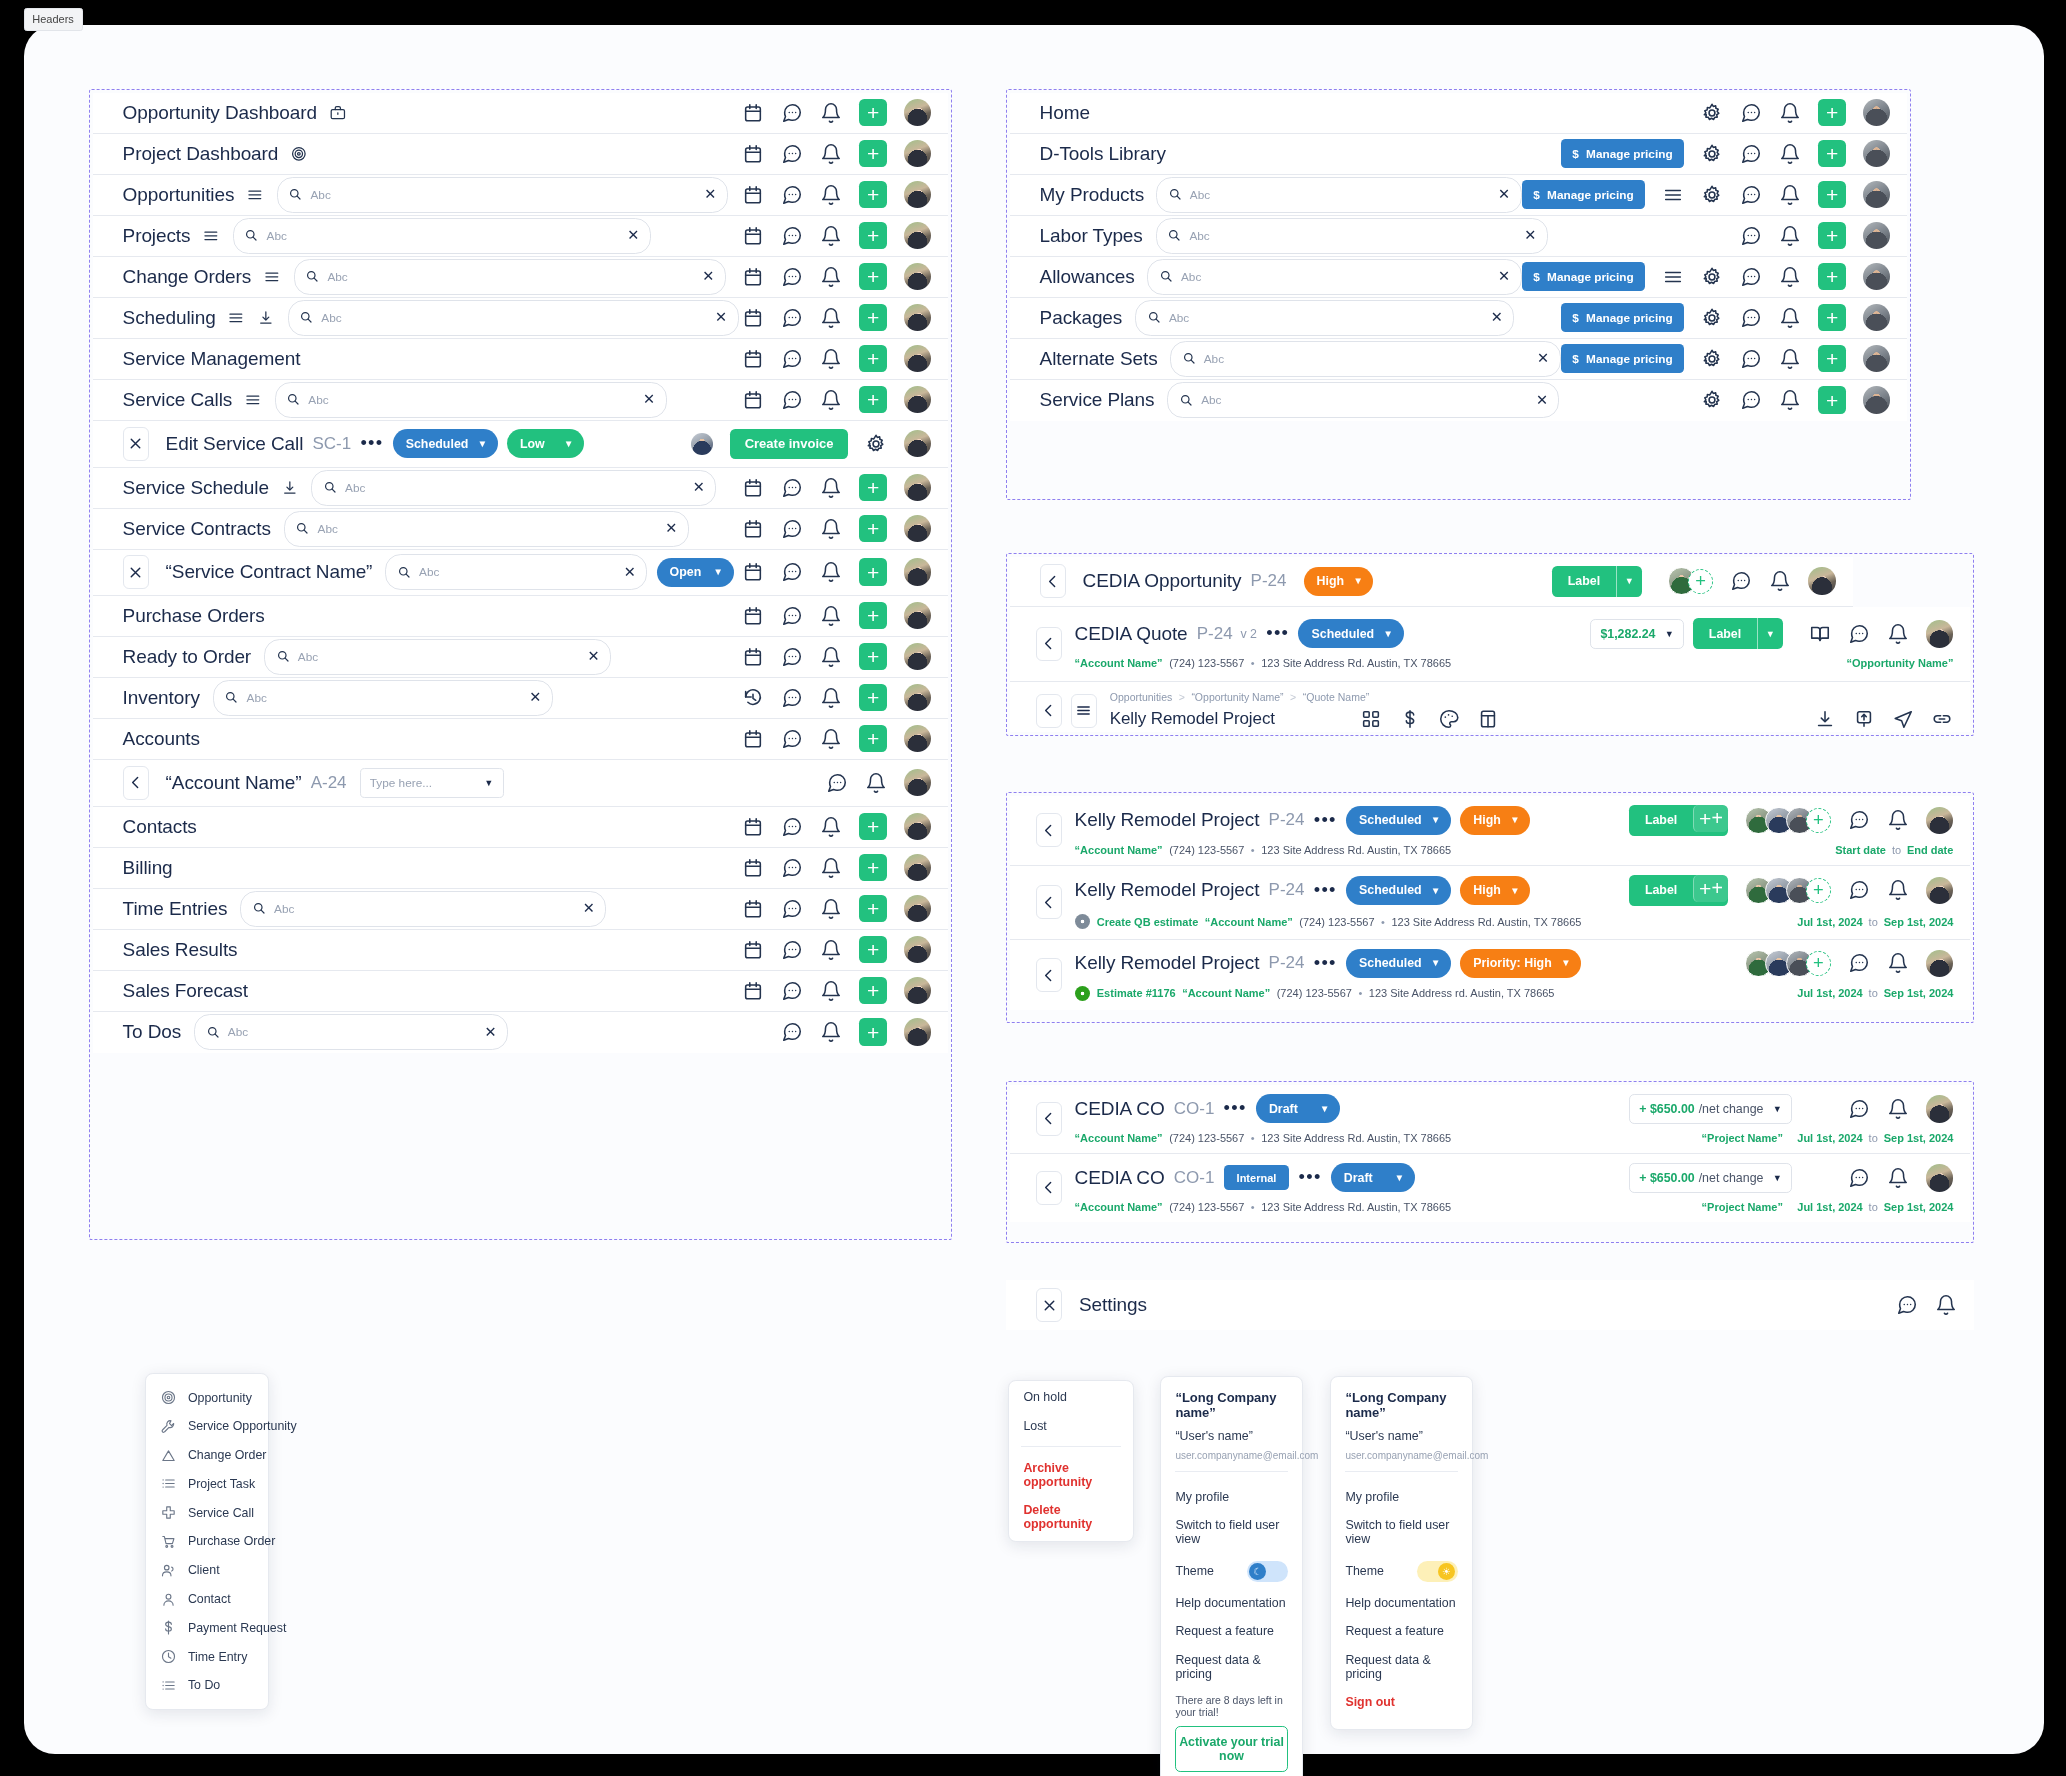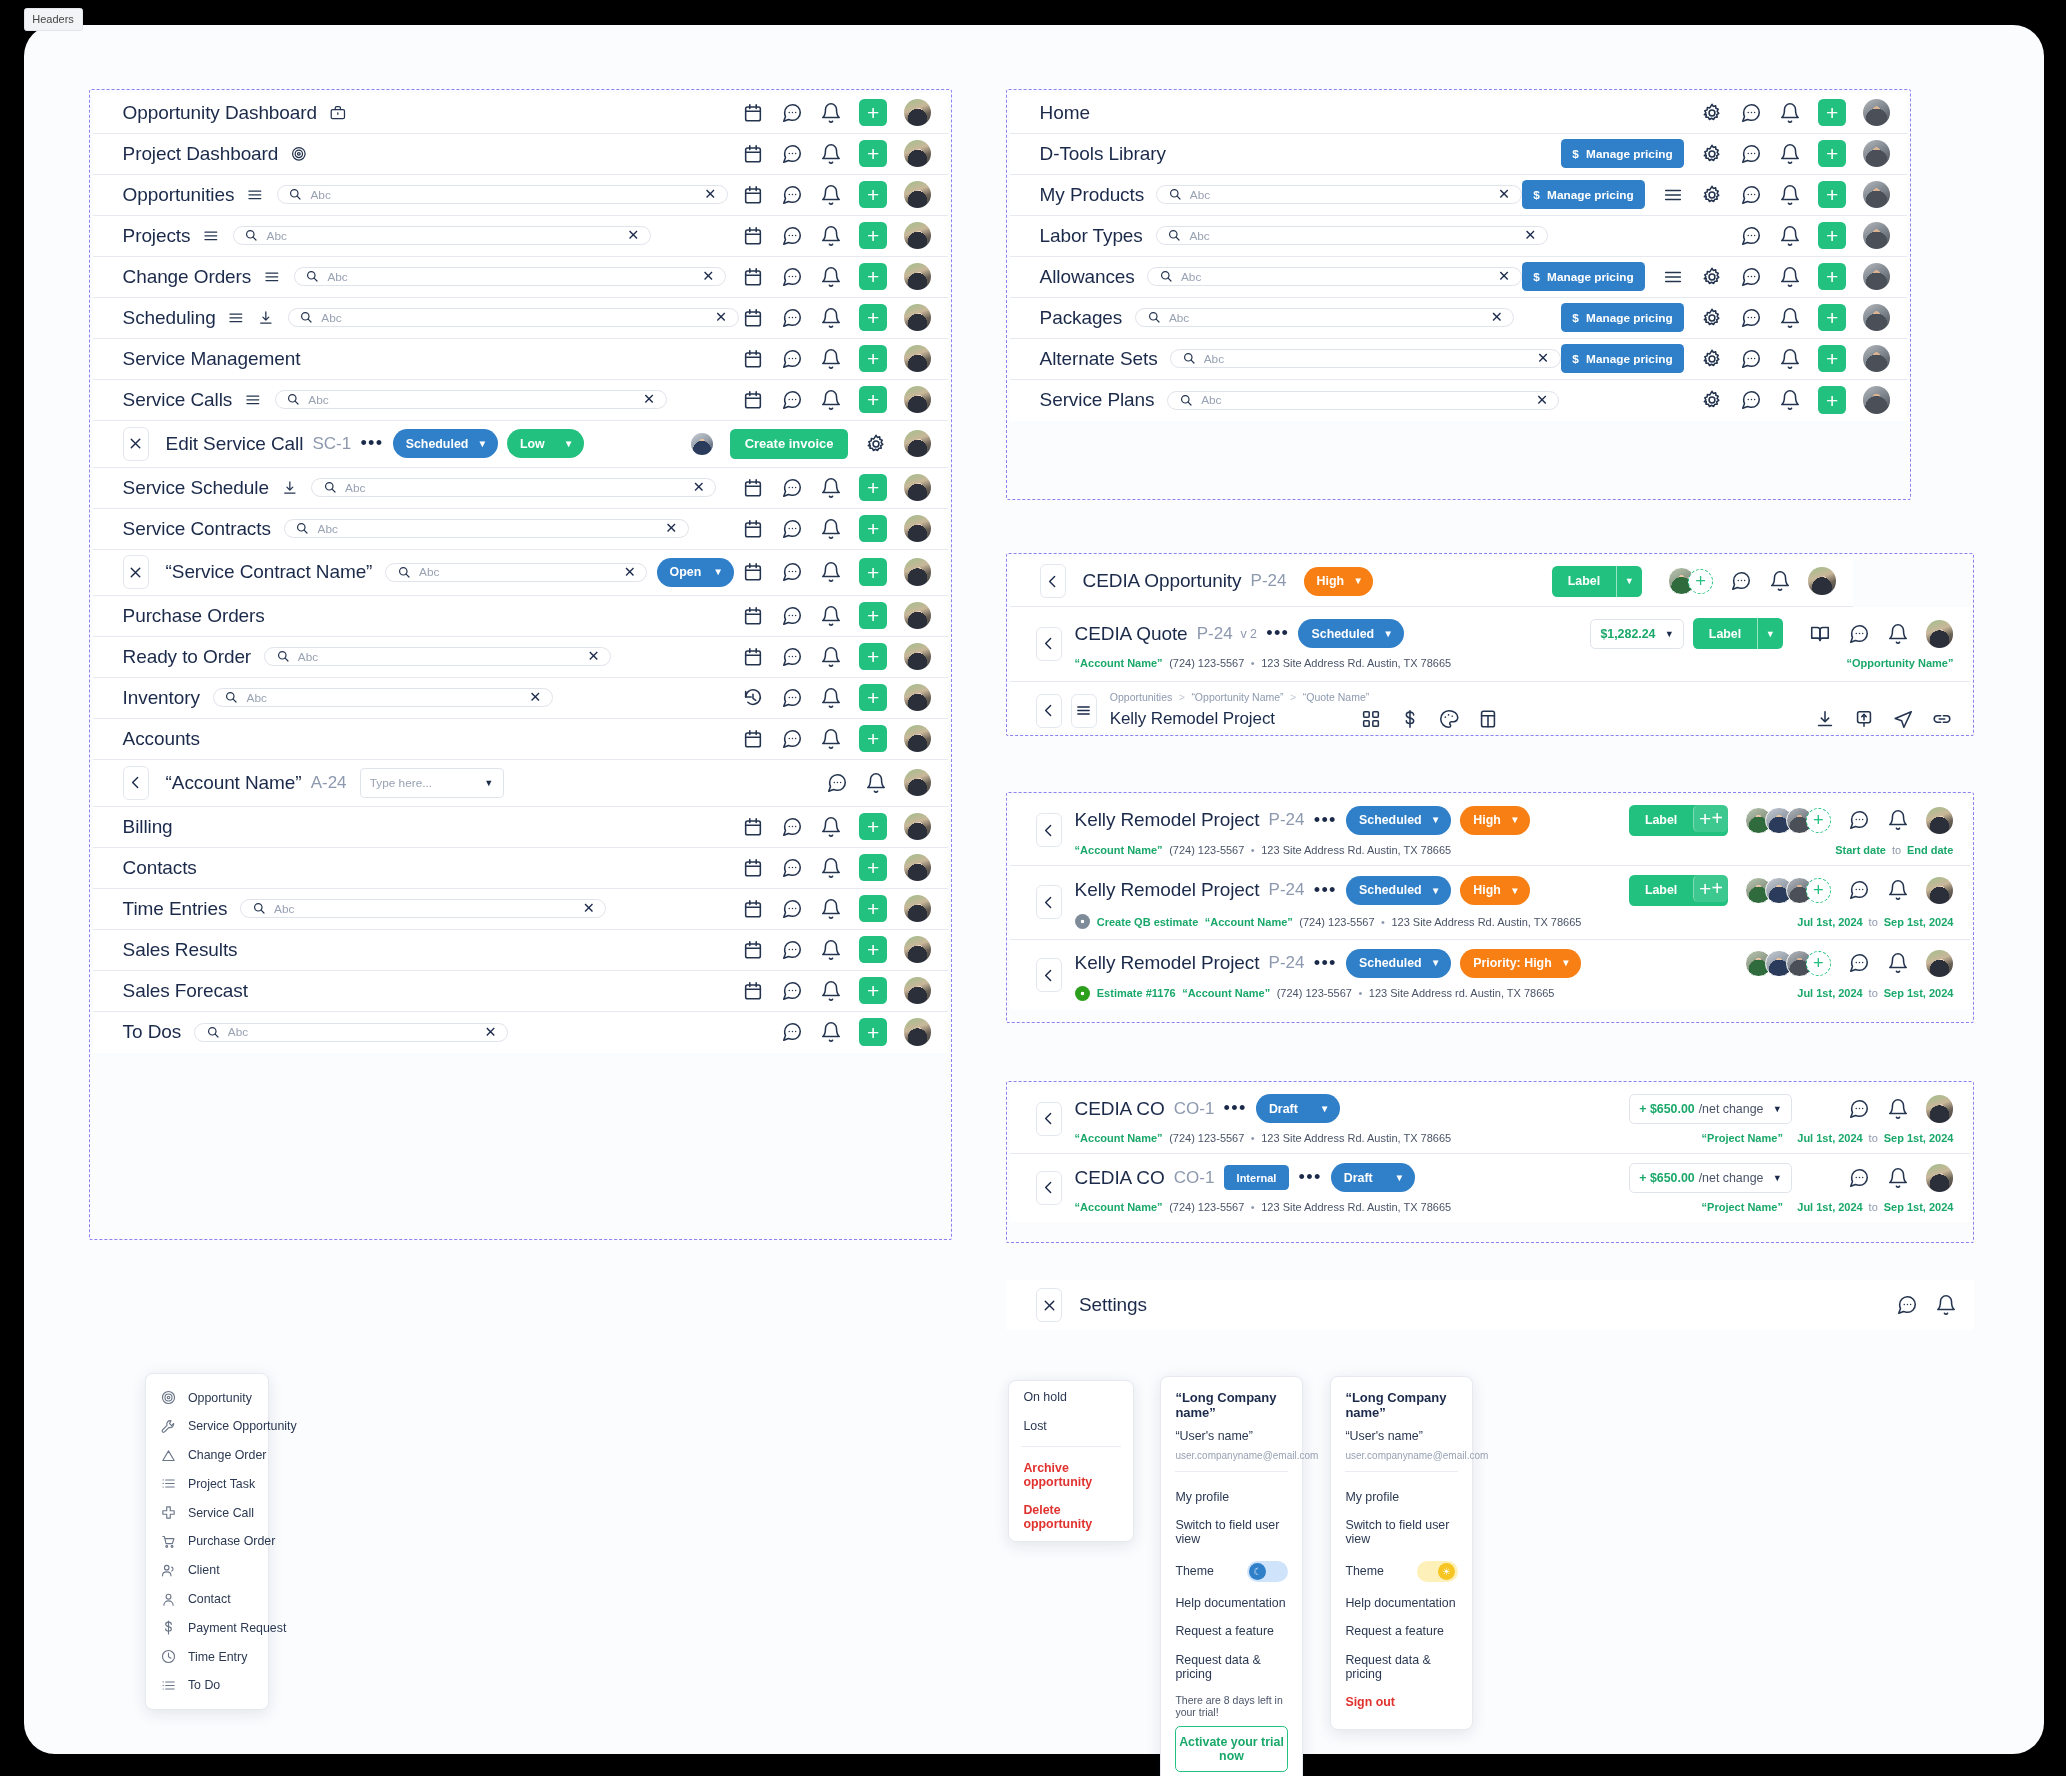--- a/index.html
+++ b/index.html
@@ -52,21 +52,21 @@
   .ic{ width:22px;height:22px;display:inline-flex;align-items:center;justify-content:center;flex:0 0 auto;}
   .ic svg{ width:100%;height:100%; stroke:#24344f; stroke-width:1.7; fill:none; stroke-linecap:round; stroke-linejoin:round;}
   .ic.sm{width:17.7px;height:17.7px;}
   .gap{ width:17px; flex:0 0 auto;}
   .gap.s{ width:9.2px;}
   .gap.l{ width:26px;}
 
   
   .search{
     display:flex;align-items:center;gap:7.8px;
-    height:19px; border:1px solid #dfe3ea; border-radius:15.7px;
+    height:36px; border:1px solid #dfe3ea; border-radius:15.7px;
     background:#fff; padding:0 10.5px; min-width:131px;
   }
   .search .q{ width:14.4px;height:14.4px;flex:0 0 auto;}
   .search .q svg{stroke:#24344f;stroke-width:2;fill:none;}
   .search .ph{ font-size:11.8px; color:#98a2b3; flex:1 1 auto; white-space:nowrap;}
   .search .x{ font-size:14.4px;color:#1b2a4a;line-height:1;cursor:pointer;}
 
   
   .plus{
     width:27.5px;height:27.5px;background:#22c17f;border-radius:5.2px;
@@ -909,21 +909,21 @@
         <div class="ic ">
           <svg viewBox="0 0 24 24">
             <path d="M18 8A6 6 0 0 0 6 8c0 7-3 9-3 9h18s-3-2-3-9"></path>
             <path d="M10.3 21a2 2 0 0 0 3.4 0"></path>
           </svg>
         </div>
         <div class="gap"></div>
         <div class="av"></div>
       </div>
       <div class="row">
-        <div class="row-title">Billing</div>
+        <div class="row-title">Contacts</div>
         <div class="spacer"></div>
         <div class="ic ">
           <svg viewBox="0 0 24 24">
             <rect x="4" y="5.5" width="16" height="15" rx="2"></rect>
             <path d="M4 10h16"></path>
             <path d="M8.5 3v4M15.5 3v4"></path>
           </svg>
         </div>
         <div class="gap"></div>
         <div class="ic ">
@@ -940,21 +940,21 @@
             <path d="M18 8A6 6 0 0 0 6 8c0 7-3 9-3 9h18s-3-2-3-9"></path>
             <path d="M10.3 21a2 2 0 0 0 3.4 0"></path>
           </svg>
         </div>
         <div class="gap"></div>
         <div class="plus"></div>
         <div class="gap"></div>
         <div class="av"></div>
       </div>
       <div class="row">
-        <div class="row-title">Contacts</div>
+        <div class="row-title">Billing</div>
         <div class="spacer"></div>
         <div class="ic ">
           <svg viewBox="0 0 24 24">
             <rect x="4" y="5.5" width="16" height="15" rx="2"></rect>
             <path d="M4 10h16"></path>
             <path d="M8.5 3v4M15.5 3v4"></path>
           </svg>
         </div>
         <div class="gap"></div>
         <div class="ic ">

